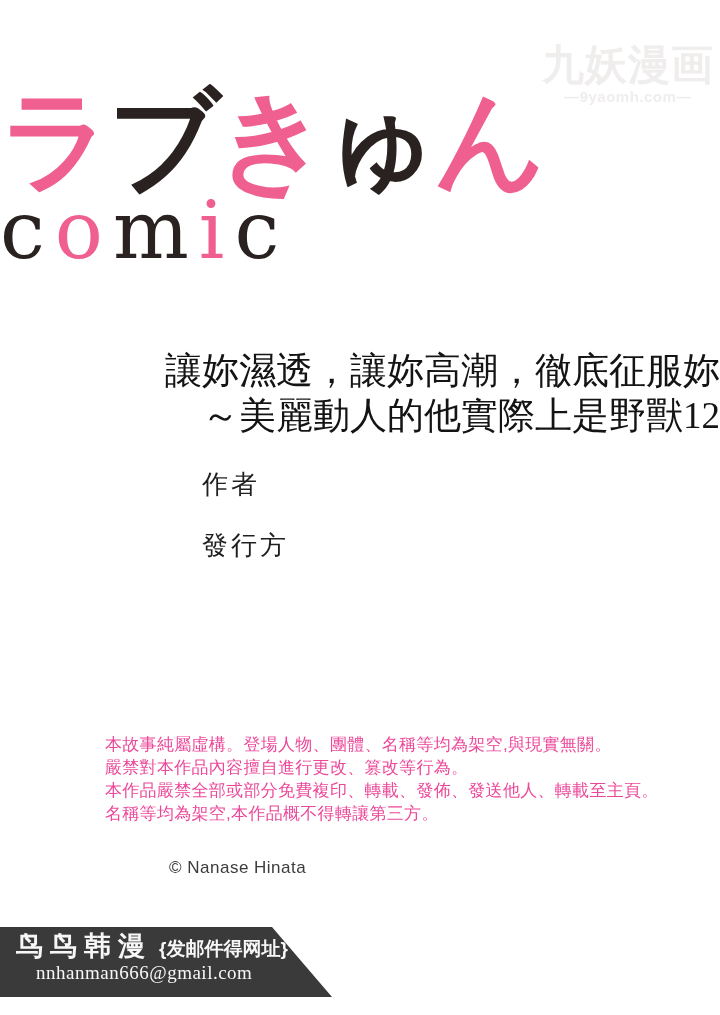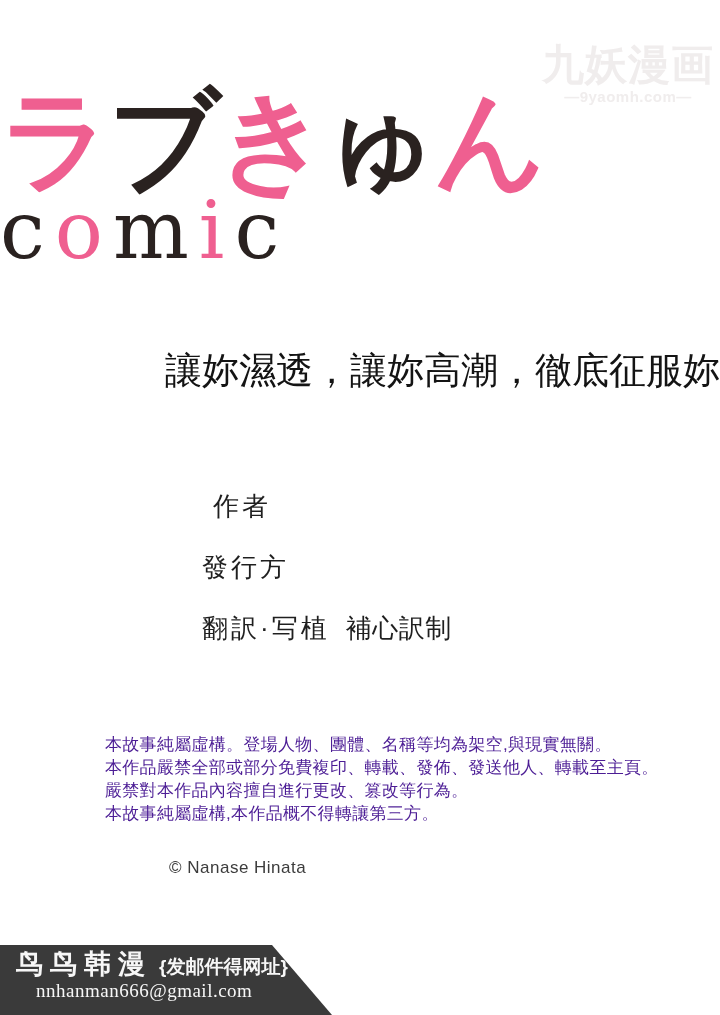--- a/index.html
+++ b/index.html
@@ -51,57 +51,57 @@
   .title {
     position: absolute; top: 348px; left: 0; width: 100%;
     text-align: right;
     font-family: "Liberation Serif", serif;
     font-size: 37px; line-height: 1.22;
     color: #141414;
   }
 
   
   .credits {
-    position: absolute; left: 202px; top: 489px; text-align: center;
+    position: absolute; left: 202px; top: 467px;
   }
   .credit-row {
     display: flex; align-items: baseline;
     column-gap: 16px;
     font-size: 26px;
     color: #1f1f1f;
     margin-bottom: 26px;
   }
   .credit-label {
     min-width: 80px;
     letter-spacing: 3px;
     white-space: nowrap;
   }
   .credit-value { white-space: nowrap; letter-spacing: 0.5px; }
 
   
   .disclaimer {
     position: absolute; left: 105px; top: 733px;
     font-size: 17px; line-height: 23px;
-    color: #4c1d95;
+    color: #ec4899;
     letter-spacing: 0.3px;
     white-space: nowrap;
   }
 
   
   .copyright {
     position: absolute; left: 140px; top: 858px;
     font-size: 17px; color: #3c3c3c;
     letter-spacing: 0.5px;
     margin-left: 29px;
   }
 
   
   .banner {
     position: absolute; left: 0; bottom: 0;
-    width: 340px; height: 70px;
+    width: 340px; height: 88px;
     background: #3a3a3a;
     clip-path: polygon(0 0, 272px 0, 332px 70px, 0 70px);
     color: #f7f7f7;
     padding: 3px 0 0 16px;
   }
   .banner-line1 { display: flex; align-items: baseline; column-gap: 7px; }
   .banner-brand {
     font-size: 27px; font-weight: bold; letter-spacing: 7px;
     line-height: 1.2; white-space: nowrap;
   }
@@ -130,40 +130,37 @@
   <div class="logo-kana">
     <span class="c-pink">ラ</span><span class="c-ink">ブ</span><span class="c-pink">き</span><span class="c-ink">ゅ</span><span class="c-pink">ん</span>
   </div>
   <div class="logo-word">
     <span class="c-ink">c</span><span class="c-pink">o</span><span class="c-ink">m</span><span class="c-pink">i</span><span class="c-ink">c</span>
   </div>
 </div>
 
 <div class="title">
   <div>讓妳濕透，讓妳高潮，徹底征服妳</div>
+  <div>～美麗動人的他實際上是野獸12</div>
 </div>
 
 <div class="credits">
   <div class="credit-row">
     <span class="credit-label">作者</span>
   </div>
   <div class="credit-row">
     <span class="credit-label">發行方</span>
   </div>
-  <div class="credit-row">
-    <span class="credit-label">翻訳·写植</span>
-    <span class="credit-value">補心訳制</span>
-  </div>
 </div>
 
 <div class="disclaimer">
   <div>本故事純屬虛構。登場人物、團體、名稱等均為架空,與現實無關。</div>
+  <div>嚴禁對本作品內容擅自進行更改、篡改等行為。</div>
   <div>本作品嚴禁全部或部分免費複印、轉載、發佈、發送他人、轉載至主頁。</div>
-  <div>嚴禁對本作品內容擅自進行更改、篡改等行為。</div>
-  <div>本故事純屬虛構,本作品概不得轉讓第三方。</div>
+  <div>名稱等均為架空,本作品概不得轉讓第三方。</div>
 </div>
 
 <div class="copyright">© Nanase Hinata</div>
 
 <div class="banner">
   <div class="banner-line1">
     <span class="banner-brand">鸟鸟韩漫</span>
     <span class="banner-note">{发邮件得网址}</span>
   </div>
   <div class="banner-email">nnhanman666@gmail.com</div>

